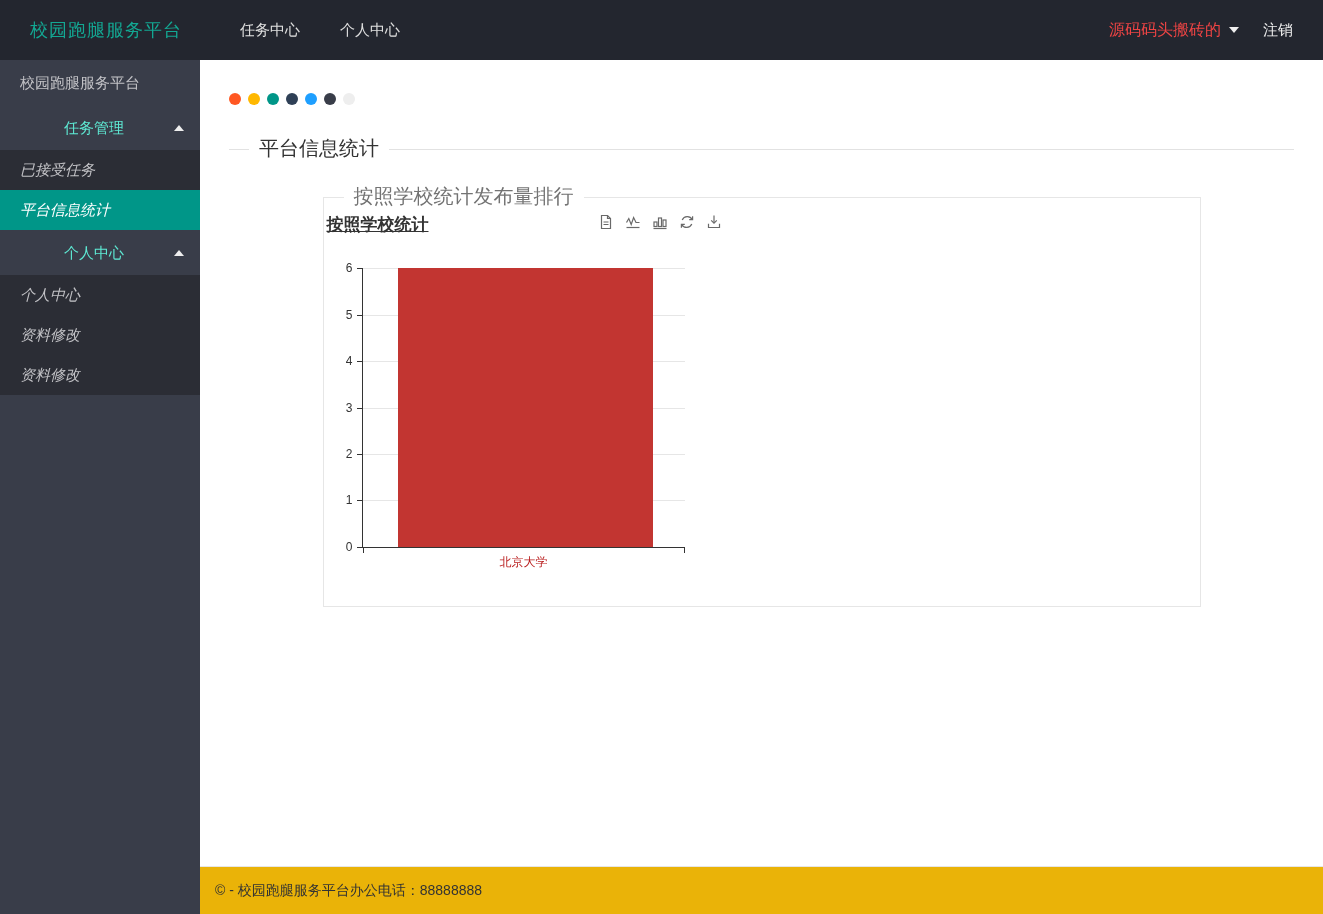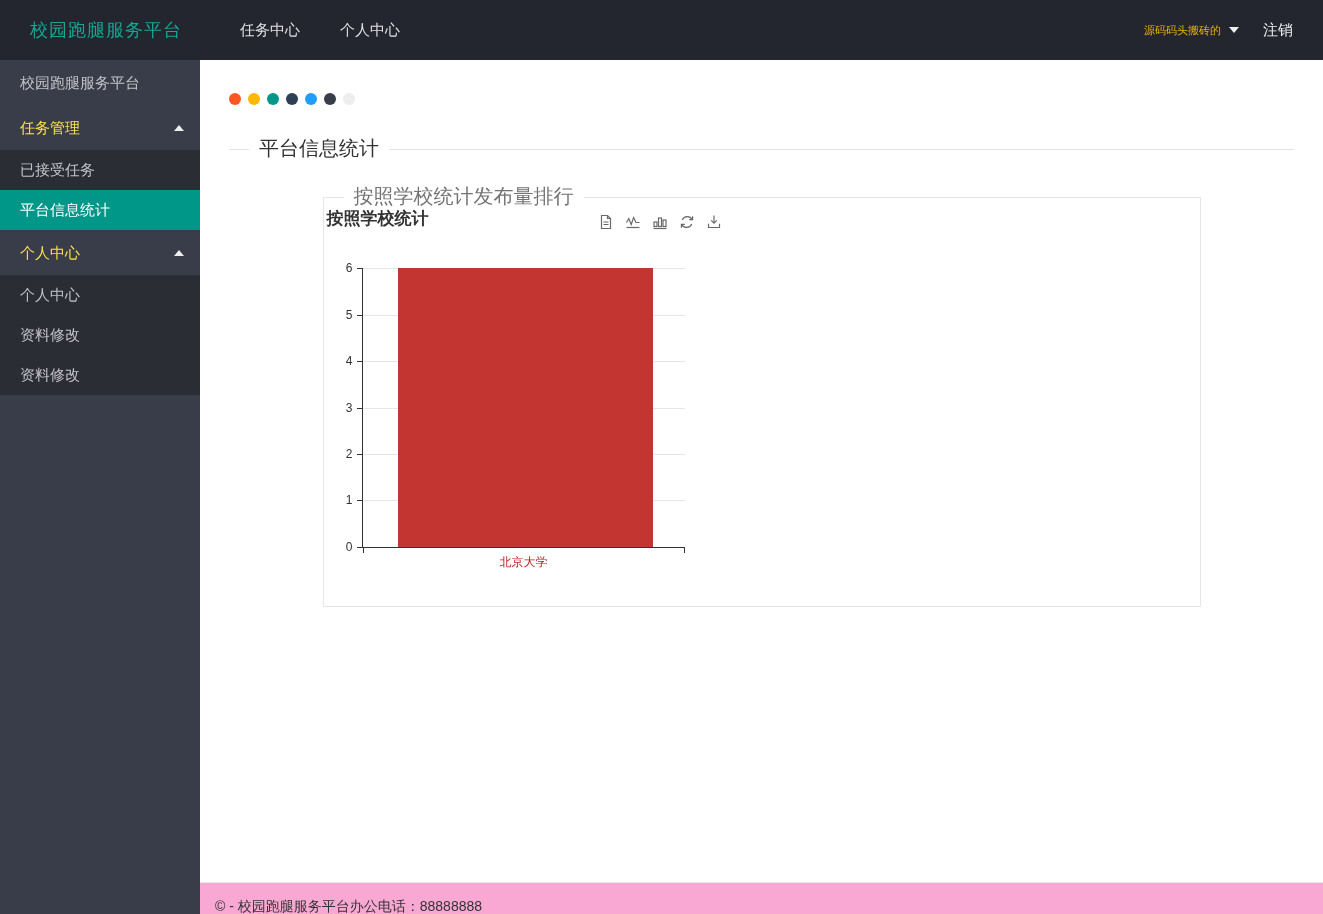--- a/index.html
+++ b/index.html
@@ -5,61 +5,61 @@
   * { margin:0; padding:0; box-sizing:border-box; }
   html,body { width:1323px; height:914px; font-family:"Liberation Sans","DejaVu Sans",sans-serif; background:#fff; overflow:hidden; }
   body { position:relative; }
 
   
   .header { position:absolute; top:0; left:0; width:1323px; height:60px; background:#23262f; z-index:30; display:flex; align-items:center; }
   .brand { width:200px; padding-left:30px; font-size:18px; color:#13a893; letter-spacing:1px; white-space:nowrap; }
   .top-nav { display:flex; height:60px; margin-left:20px; }
   .top-nav-item { padding:0 20px; line-height:60px; font-size:15px; color:#e0e0e0; cursor:pointer; }
   .header-right { position:absolute; right:30px; top:0; height:60px; display:flex; align-items:center; }
-  .user-menu { color:#eab308; font-size:11px; cursor:pointer; display:flex; align-items:center; padding:0 12px; }
+  .user-menu { color:#ef4444; font-size:16px; cursor:pointer; display:flex; align-items:center; padding:0 12px; }
   .caret-down { width:0; height:0; border-left:5px solid transparent; border-right:5px solid transparent; border-top:6px solid #efefef; margin-left:8px; }
   .logout { color:#efefef; font-size:15px; cursor:pointer; margin-left:12px; }
 
   
   .sidebar { position:absolute; top:60px; left:0; width:200px; height:854px; background:#393d49; z-index:20; }
   .side-item { position:relative; padding-left:20px; font-size:15px; color:#c2c2c6; cursor:pointer; }
   .side-link  { height:45px; line-height:45px; }
-  .side-group { height:45px; line-height:45px; color:#fde047; }
+  .side-group { height:45px; line-height:45px; color:#5eead4;margin-left:44px; }
   .side-children { background:#2b2d35; }
-  .side-child { height:40px; line-height:40px; }
+  .side-child { height:40px; line-height:40px;font-style:italic; }
   .side-child.active { background:#009688; color:#fff; }
   .arrow-up { position:absolute; right:16px; top:50%; margin-top:-3px; width:0; height:0; border-left:5px solid transparent; border-right:5px solid transparent; border-bottom:6px solid #eee; }
 
   
   .main { position:absolute; top:60px; left:200px; right:0; bottom:48px; background:#fff; overflow:hidden; }
   .dots { margin:33px 0 0 29px; display:flex; align-items:center; }
   .dot { width:12px; height:12px; border-radius:50%; margin-right:7px; }
 
   .section-line { border-top:1px solid #e2e2e2; margin:44px 29px 0 29px; height:28px; }
   .section-legend { display:inline-block; background:#fff; transform:translateY(-55%); margin-left:20px; padding:0 10px; font-size:20px; color:#333; }
 
   .panel { position:relative; width:878px; height:410px; margin:20px auto 0; border:1px solid #e6e6e6; }
   .panel-legend { position:absolute; top:-15px; left:20px; background:#fff; padding:0 10px; font-size:20px; color:#737373; }
 
   .chart { position:absolute; left:1px; top:1px; width:420px; height:380px; }
-  .chart-title { position:absolute; left:2px; top:8px; font-size:17px; font-weight:bold; color:#333; }
+  .chart-title { position:absolute; left:2px; top:14px; font-size:17px; font-weight:bold; color:#333;text-decoration:underline; }
   .toolbox { position:absolute; left:272px; top:14px; display:flex; gap:9px; }
   .tb { width:18px; height:18px; cursor:pointer; }
   .tb svg { width:18px; height:18px; display:block; }
 
   .plot { position:absolute; left:37px; top:69px; width:323px; height:280px; border-left:1px solid #333; border-bottom:1px solid #333; }
   .gridline { position:absolute; left:0; right:0; height:1px; background:#e6e6e6; }
   .ytick { position:absolute; left:-6px; width:5px; height:1px; background:#333; }
   .ylabel { position:absolute; right:calc(100% + 10px); transform:translateY(-50%); font-size:12px; color:#333; }
   .xtick { position:absolute; bottom:-6px; width:1px; height:5px; background:#333; }
   .bar { position:absolute; left:35px; width:255px; bottom:0; }
   .xlabel { position:absolute; top:calc(100% + 7px); left:50%; transform:translateX(-50%); font-size:12px; color:#b91c1c; white-space:nowrap; }
 
   
-  .footer { position:absolute; left:200px; right:0; bottom:0; height:32px; background:#f9a8d4; border-top:1px solid #e6e6e6; line-height:46px; padding-left:15px; font-size:14px; color:#333; }
+  .footer { position:absolute; left:200px; right:0; bottom:0; height:48px; background:#eab308; border-top:1px solid #e6e6e6; line-height:46px; padding-left:15px; font-size:14px; color:#333; }
 </style>
 </head>
 <body>
 
 <div class="header">
   <div class="brand">校园跑腿服务平台</div>
   <div class="top-nav">
     <div class="top-nav-item">任务中心</div>
     <div class="top-nav-item">个人中心</div>
   </div>

